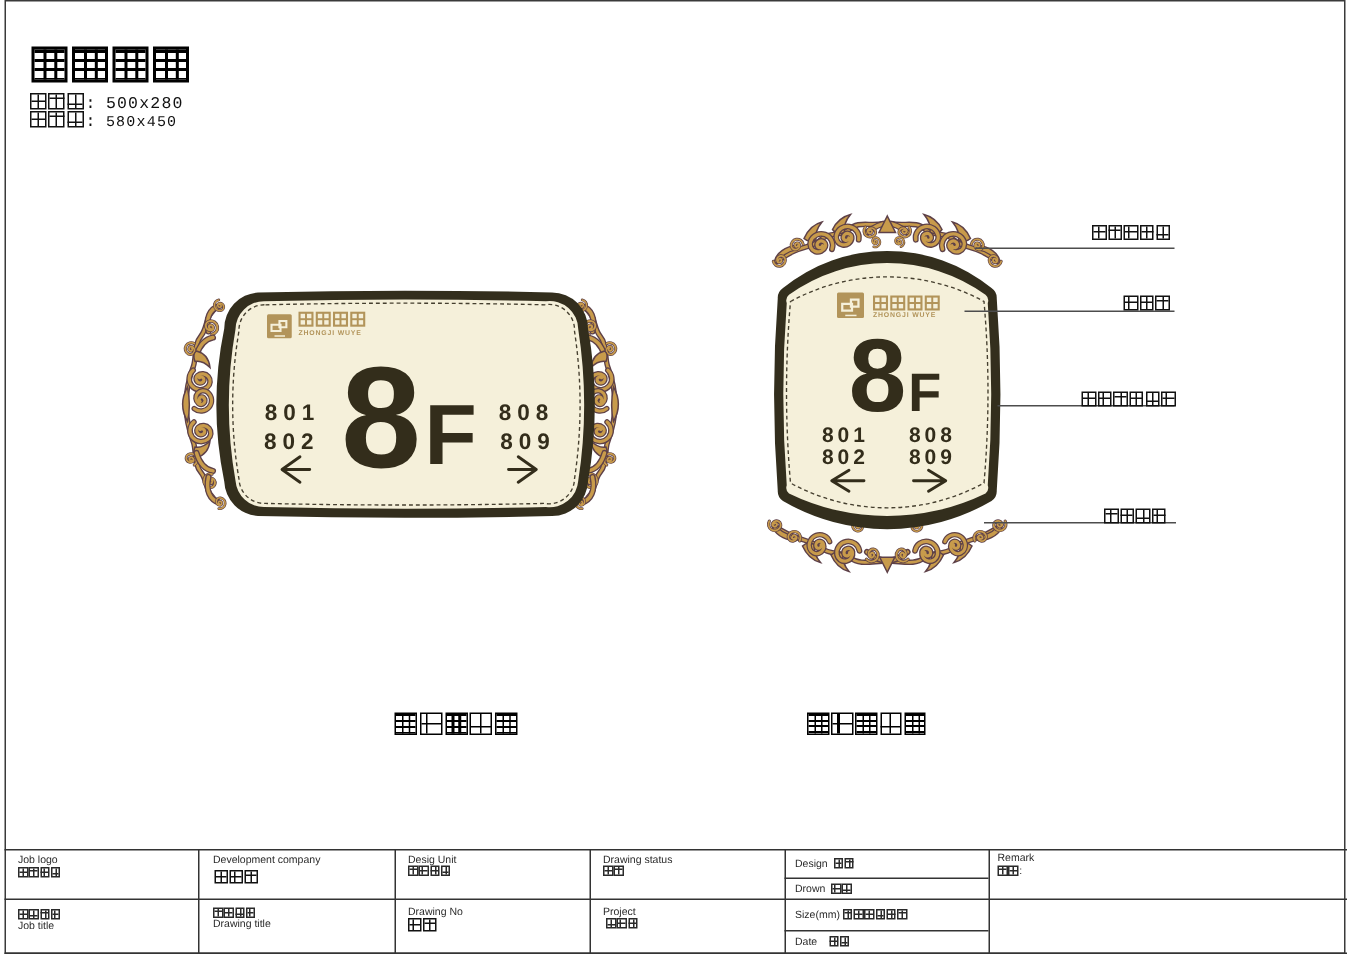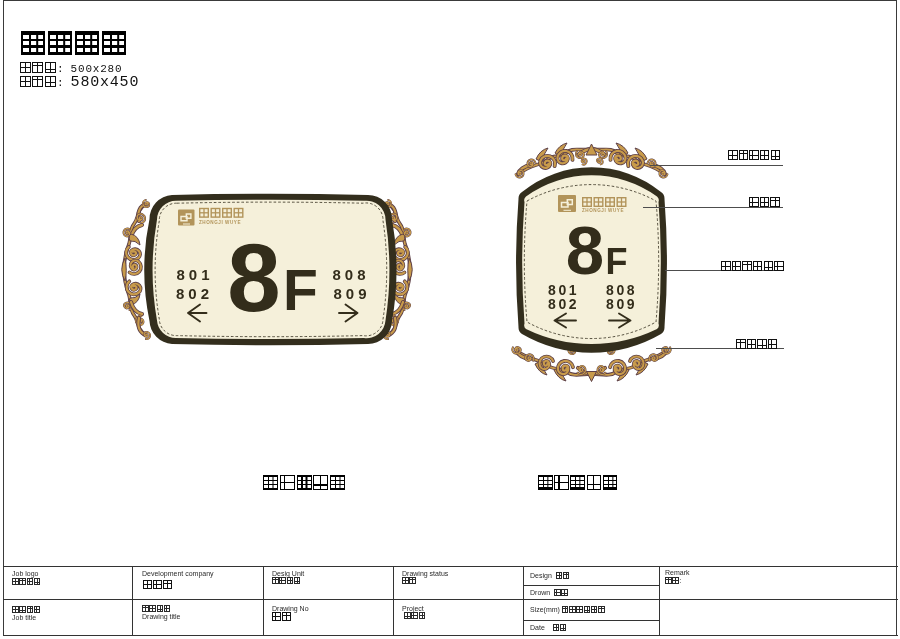--- a/index.html
+++ b/index.html
@@ -28,21 +28,21 @@
 <span class="hz d"></span><span class="hz d v2"></span><span class="hz d v3"></span><span class="hz d v4"></span>
 </div>
 
 <div class="abs" style="left:20px;top:62px;font-size:11px;color:#111;">
 <span class="hzrow"><span class="hz"></span><span class="hz v2"></span><span class="hz v4"></span></span><span style="font-family:'Liberation Mono',monospace;">:</span>
 <span style="font-family:'Liberation Mono',monospace;font-size:11px;letter-spacing:0.8px;position:relative;left:4px;">500x280</span>
 </div>
 
 <div class="abs" style="left:20px;top:74px;font-size:11px;color:#111;">
 <span class="hzrow"><span class="hz"></span><span class="hz v2"></span><span class="hz v4"></span></span><span style="font-family:'Liberation Mono',monospace;">:</span>
-<span style="font-family:'Liberation Mono',monospace;font-size:15px;letter-spacing:0.8px;position:relative;left:4px;">580x450</span>
+<span style="font-family:'Liberation Mono',monospace;font-size:10px;letter-spacing:0.8px;position:relative;left:4px;">580x450</span>
 </div>
 
 <div class="abs hzrow" style="left:263px;top:475px;font-size:15px;color:#000;font-weight:bold;">
 <span class="hz d"></span><span class="hz v3"></span><span class="hz d v2"></span><span class="hz v4"></span><span class="hz d"></span>
 </div>
 
 <div class="abs hzrow" style="left:538px;top:475px;font-size:14.5px;color:#000;font-weight:bold;">
 <span class="hz d v2"></span><span class="hz v3"></span><span class="hz d"></span><span class="hz v4"></span><span class="hz d"></span>
 </div>
 

